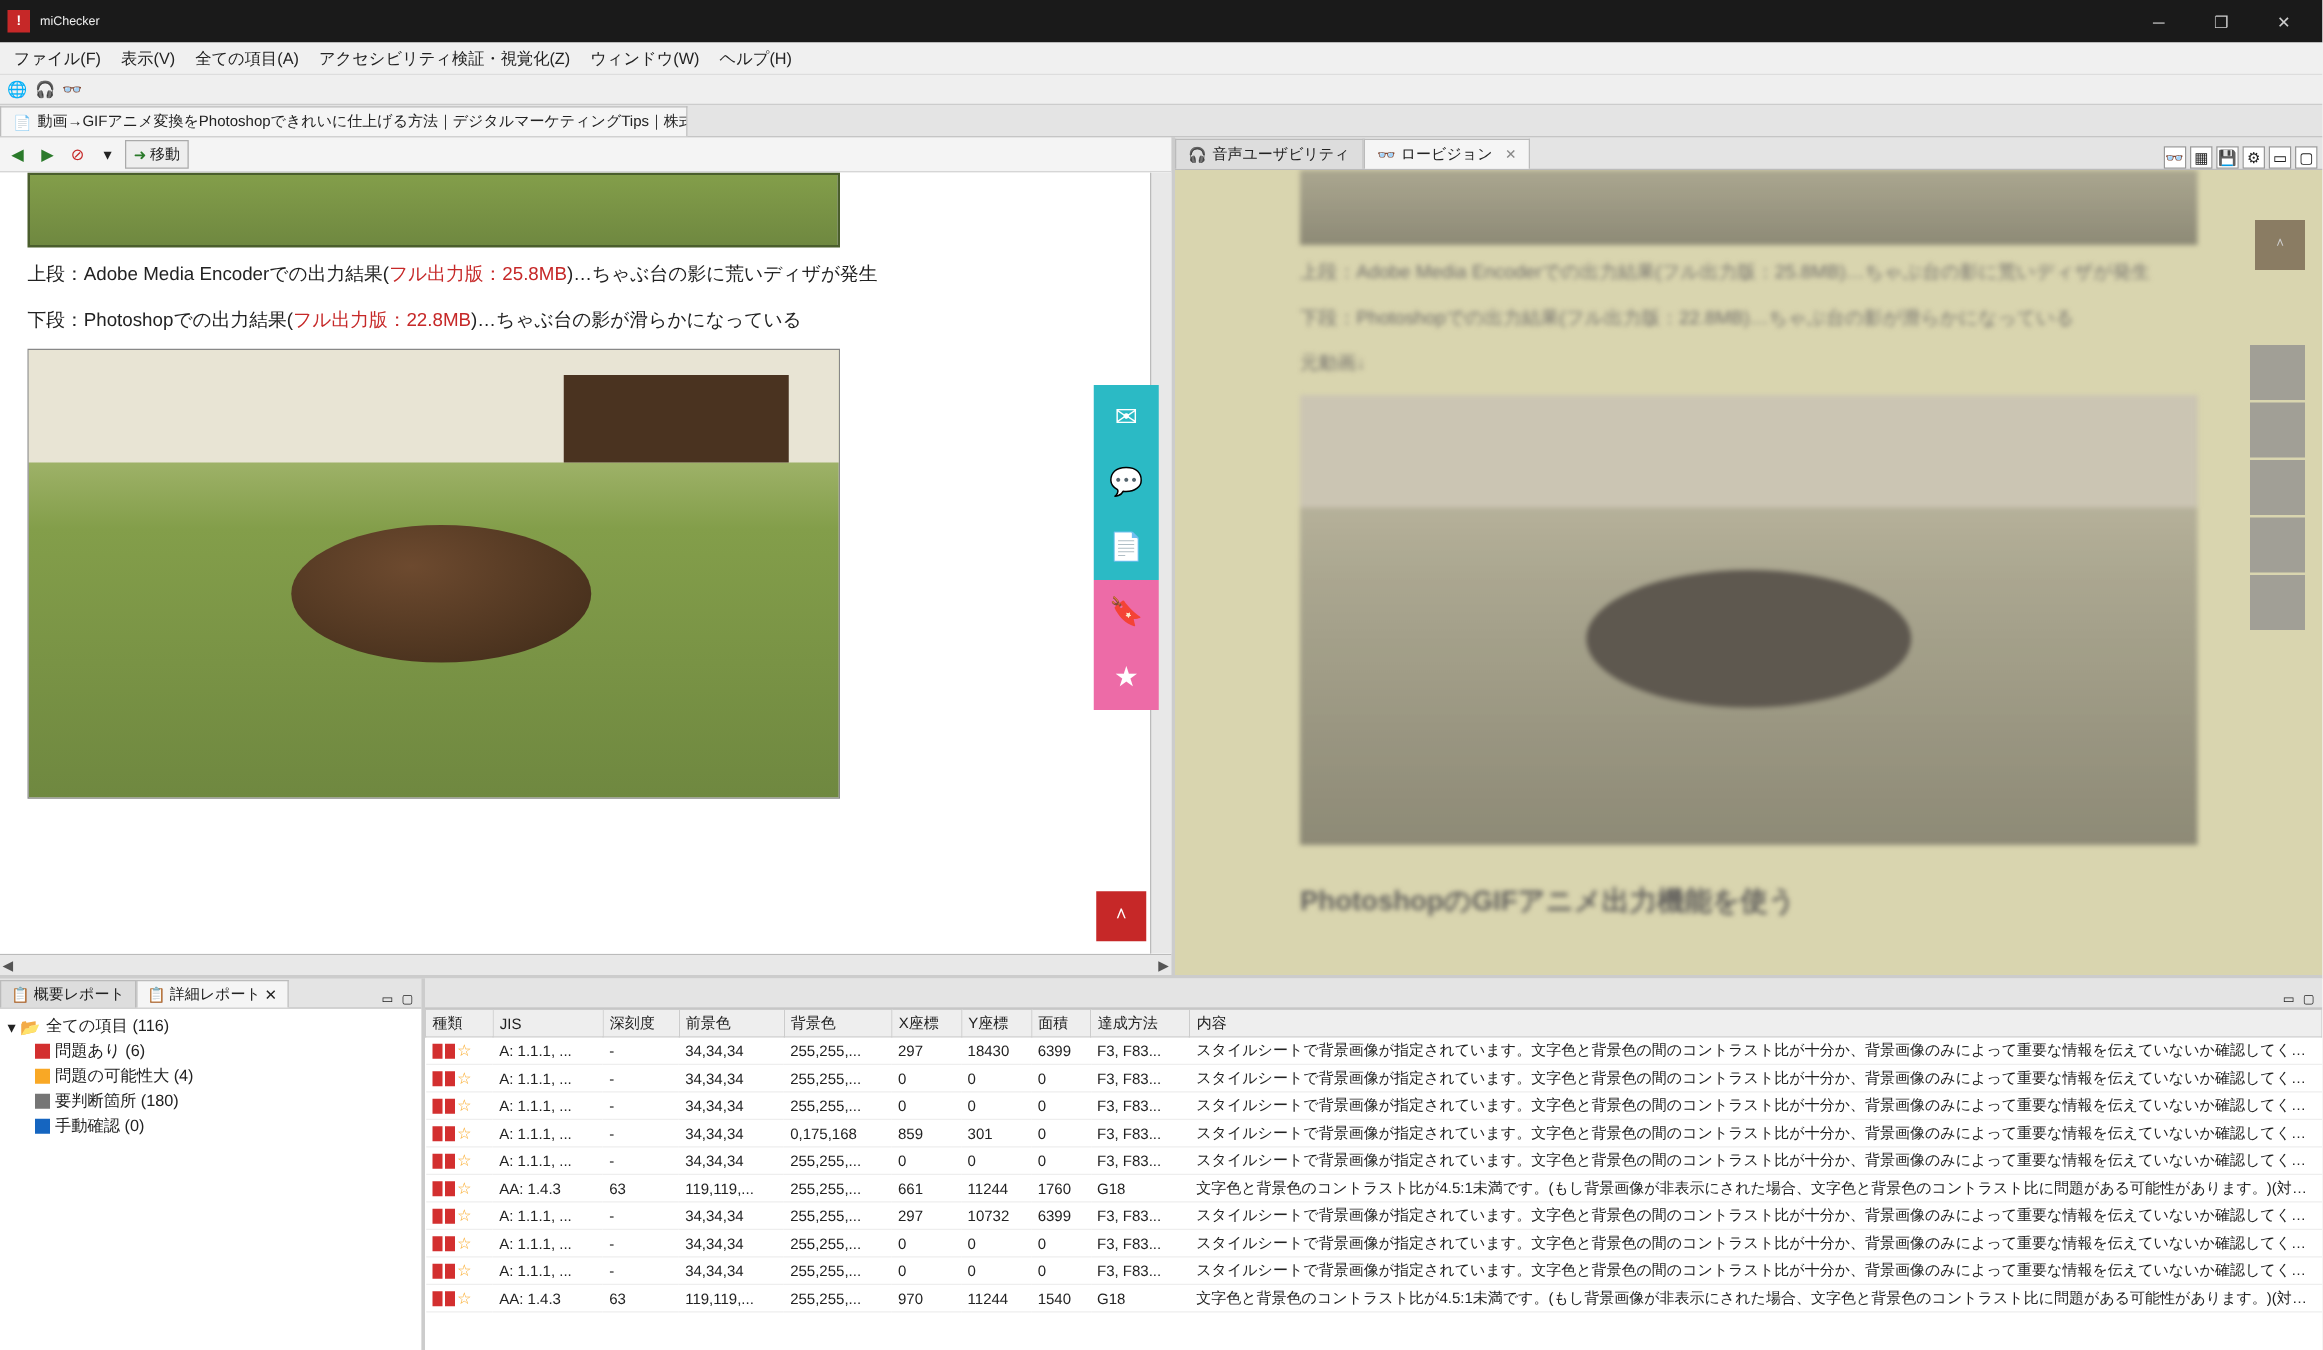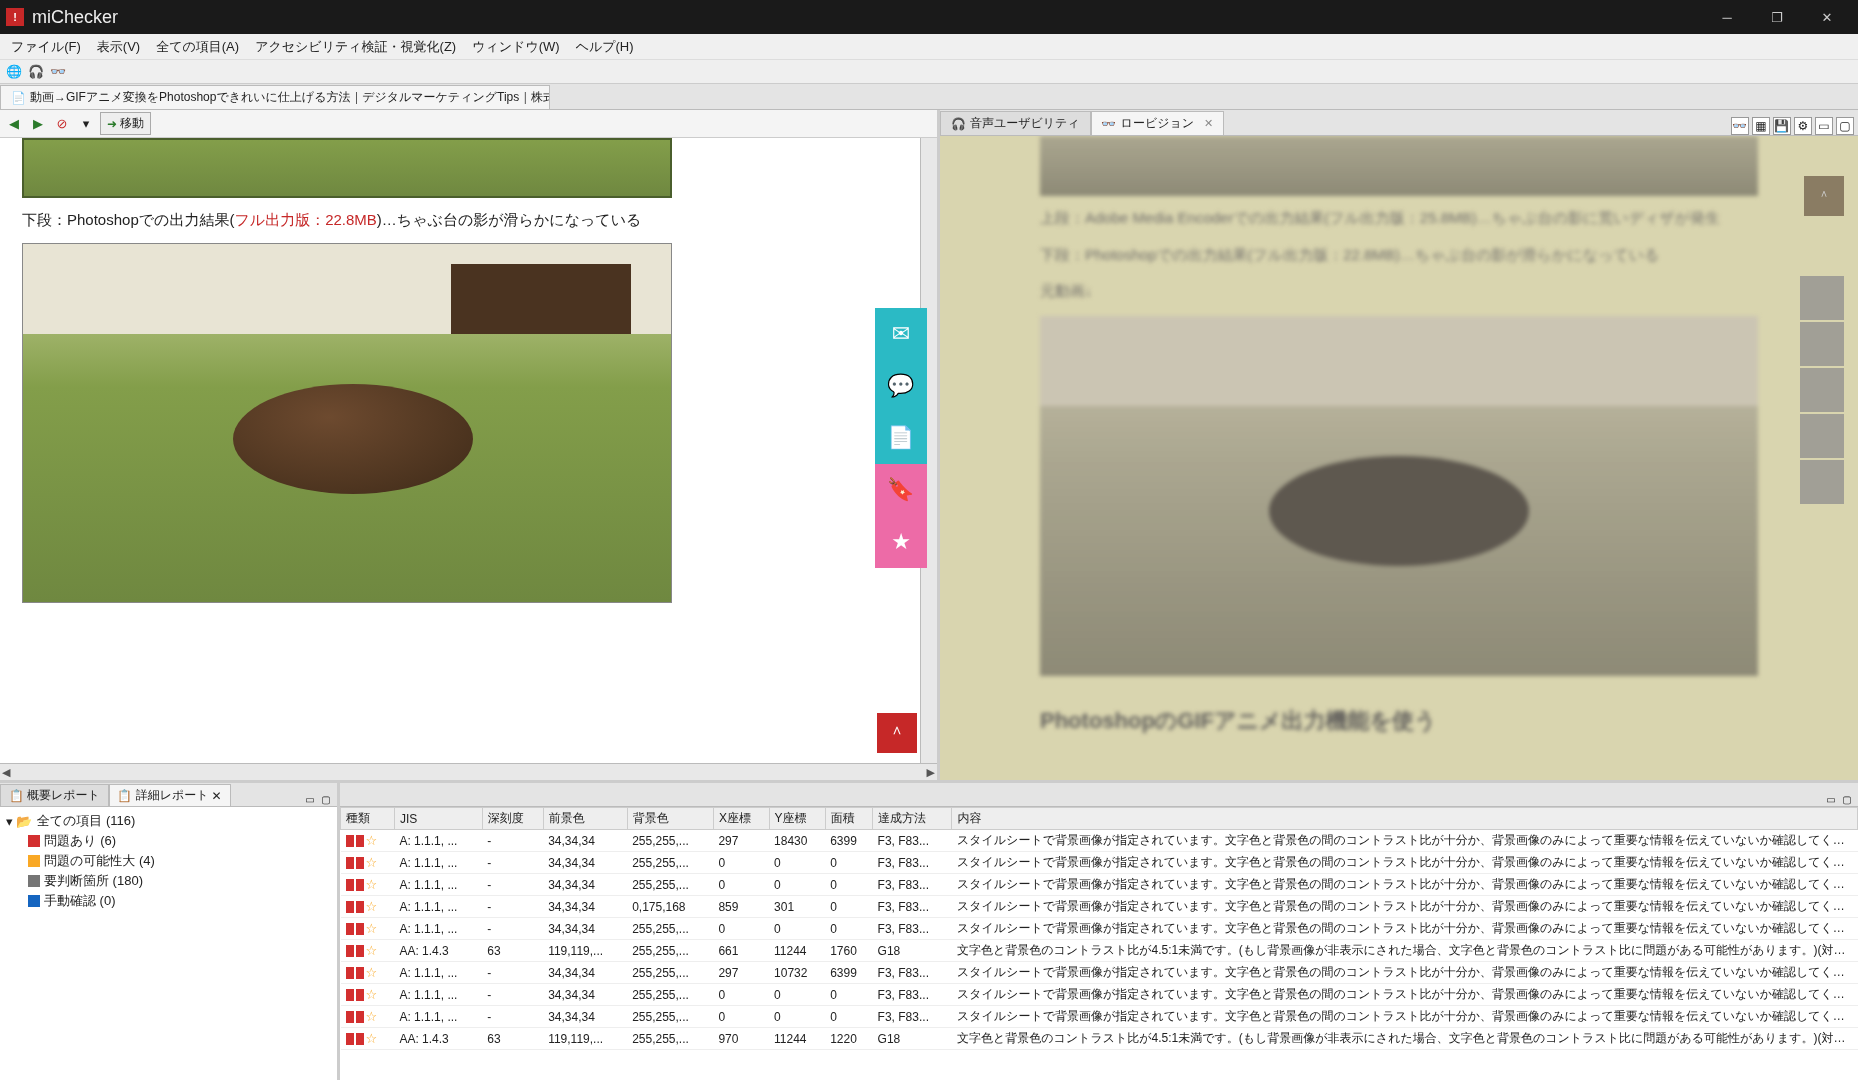--- a/index.html
+++ b/index.html
@@ -1,19 +1,19 @@
 <!DOCTYPE html>
 <html><head>
 <meta charset="utf-8">
 <style>
 * { margin: 0; padding: 0; box-sizing: border-box; font-family: "Yu Gothic UI", "Meiryo", sans-serif; }
 body { background: #f0f0f0; width: 1858px; height: 1080px; overflow: hidden; display: flex; flex-direction: column; font-size: 13px; color: #222; }
 .titlebar { background: #1a1a1a; height: 34px; display: flex; align-items: center; color: #eee; padding: 0 6px; }
 .titlebar-icon { width: 18px; height: 18px; background: #c62828; display: flex; align-items: center; justify-content: center; color: #fff; font-weight: bold; font-size: 11px; margin-right: 8px; }
-.titlebar-title { flex: 1; font-size: 18px; }
+.titlebar-title { flex: 1; font-size: 10px; }
 .winbtn { width: 50px; height: 34px; display: flex; align-items: center; justify-content: center; color: #ccc; }
 .menubar { background: #f0f0f0; height: 26px; display: flex; align-items: center; padding: 0 4px; gap: 2px; border-bottom: 1px solid #ddd; }
 .menubar span { padding: 3px 7px; font-size: 13px; }
 .toolbar-small { height: 24px; display: flex; align-items: center; gap: 6px; padding: 0 6px; border-bottom: 1px solid #ccc; background:#efefef; }
 .toolbar-small .ico { width:16px; height:16px; display:flex; align-items:center; justify-content:center; font-size:13px;}
 .tabrow { height: 26px; display: flex; align-items: flex-end; background: #e4e4e4; border-bottom: 1px solid #bbb; }
 .tab { height: 24px; padding: 0 10px; display: flex; align-items: center; gap: 4px; background: #f5f5f5; border:1px solid #bbb; border-bottom:none; font-size: 12px; max-width: 550px; overflow:hidden; white-space:nowrap; }
 .tab.inactive { background: #ddd; }
 .tab .x { margin-left: 6px; color:#888; font-size:11px;}
 .split-main { flex: 1; display: flex; min-height: 0; }
@@ -123,20 +123,21 @@
       <span class="navbtn" style="color:#c62828;">⊘</span>
       <span class="navbtn">▾</span>
       <span class="gobtn">
           <span style="color:#2a7a2a;">➜</span>
           <span>移動</span>
         </span>
     </div>
     <div class="content">
       <div class="scroll-v"></div>
       <div class="tatami-img"></div>
+      <div class="article-text"><span>上段：Adobe Media Encoderでの出力結果(</span><span class="red">フル出力版：25.8MB</span><span>)…ちゃぶ台の影に荒いディザが発生</span></div>
       <div class="article-text"><span>下段：Photoshopでの出力結果(</span><span class="red">フル出力版：22.8MB</span><span>)…ちゃぶ台の影が滑らかになっている</span></div>
       <div class="tatami-big">
         <div class="wall"></div>
           <div class="chest"></div>
           <div class="table-top"></div>
       </div>
       <div class="sidebar-float">
         <div class="sf-cyan">✉</div>
         <div class="sf-cyan">💬</div>
         <div class="sf-cyan">📄</div>
@@ -433,21 +434,21 @@
                   <span class="red-sq"></span> 
                   <span class="star">☆</span>
                 </span>
               </td>
               <td>AA: 1.4.3</td>
               <td>63</td>
               <td>119,119,...</td>
               <td>255,255,...</td>
               <td>970</td>
               <td>11244</td>
-              <td>1220</td>
+              <td>1540</td>
               <td>G18</td>
               <td class="content-col">文字色と背景色のコントラスト比が4.5:1未満です。(もし背景画像が非表示にされた場合、文字色と背景色のコントラスト比に問題がある可能性があります。)(対象文字列 = ご利用条件) (コントラスト比 = 4.</td>
             </tr>
           </tbody>
       </table>
     </div>
   </div>
 </div>
 
 </body></html>

